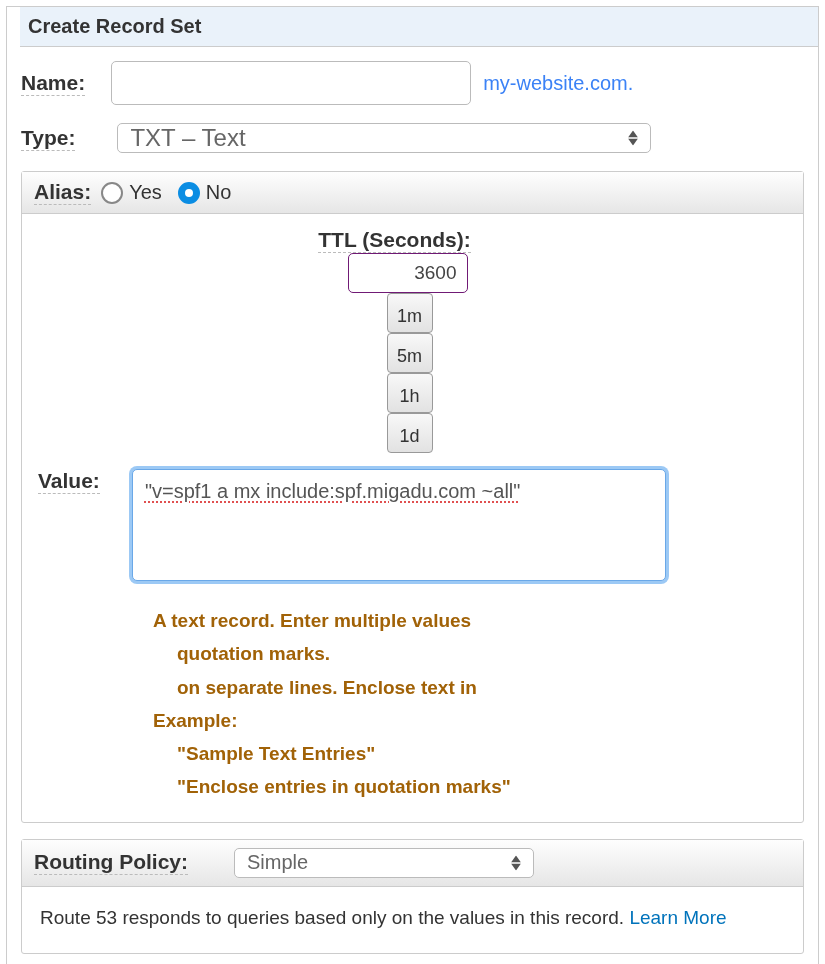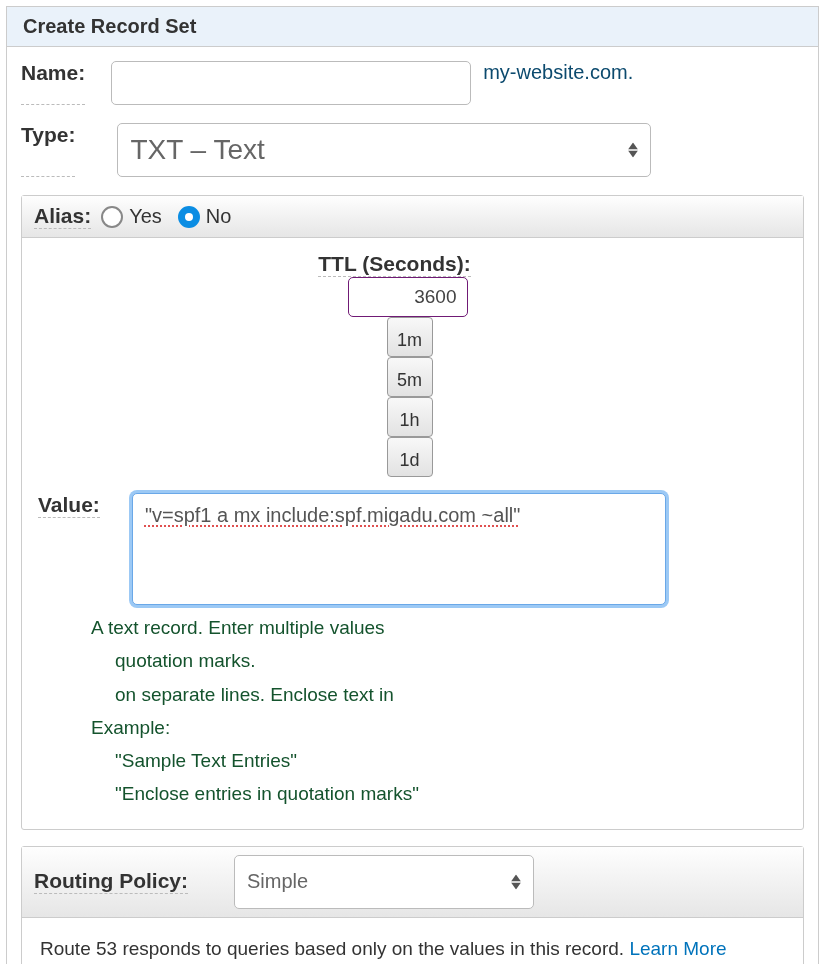--- a/index.html
+++ b/index.html
@@ -15,63 +15,65 @@
       width: 825px;
       height: 964px;
     }
     .panel {
       border: 1px solid #ccc;
       margin: 6px;
       width: 813px;
     }
     .panel-header {
       background: #eaf2fa;
-      padding: 8px 16px;
+      padding: 8px 8px;
       font-weight: bold;
       color: #333;
       font-size: 20px;
       border-bottom: 1px solid #ccc;
+      margin-left: 13px;
     }
     .panel-body {
       padding: 14px 14px 4px 14px;
     }
     .form-row {
       display: flex;
+      align-items: center;
       margin-bottom: 18px;
     }
     .form-label {
       font-weight: bold;
       font-size: 21px;
       color: #333;
       border-bottom: 1px dashed #bbb;
       margin-right: 26px;
       white-space: nowrap;
     }
     .name-input {
       width: 360px;
       height: 44px;
       border: 1px solid #bbb;
       border-radius: 5px;
       padding: 0 10px;
       font-size: 19px;
       color: #555;
     }
     .domain-suffix {
-      color: #0c4a6e;
+      color: #3b82f6;
       font-size: 20px;
       margin-left: 12px;
     }
     .type-select {
       position: relative;
       width: 534px;
-      height: 54px;
+      height: 30px;
       border: 1px solid #bbb;
       border-radius: 5px;
       padding: 0 12px;
-      font-size: 28px;
+      font-size: 24px;
       color: #666;
       display: flex;
       align-items: center;
       background: #fff;
       cursor: pointer;
     }
     .select-arrows {
       position: absolute;
       right: 12px;
       top: 50%;
@@ -159,54 +161,55 @@
       background: linear-gradient(to bottom, #f8f8f8, #e2e2e2);
       font-size: 18px;
       color: #333;
       margin-right: 6px;
       cursor: pointer;
       padding: 12px 8px;
     }
     .value-row {
       display: flex;
       align-items: flex-start;
-      margin-bottom: 6px;
+      margin-bottom: 23px;
     }
     .value-textarea {
       width: 534px;
       height: 112px;
       border: 1px solid #bbb;
       border-radius: 5px;
       padding: 10px 12px;
       font-size: 20px;
       color: #555;
       font-family: inherit;
       resize: none;
       outline: none;
       box-shadow: 0 0 0 3px #9cc9f5;
       border-color: #6aa8e8;
       text-decoration-line: underline;
       text-decoration-style: dotted;
       text-decoration-color: #e05050;
       text-underline-offset: 3px;
     }
     .help-text {
-      margin-left: 53px;
-      font-size: 19px;
-      color: #14532d;
+      margin-left: 115px;
+      font-size: 19px;
+      color: #a16207;
       line-height: 1.75;
       margin-bottom: 6px;
+      font-weight: bold;
     }
     .help-indent {
       padding-left: 24px;
     }
     .routing-select {
       position: relative;
       width: 300px;
-      height: 54px;
+      height: 30px;
       border: 1px solid #bbb;
       border-radius: 5px;
       padding: 0 12px;
       font-size: 20px;
       color: #666;
       display: flex;
       align-items: center;
       background: #fff;
       cursor: pointer;
       margin-left: 20px;

